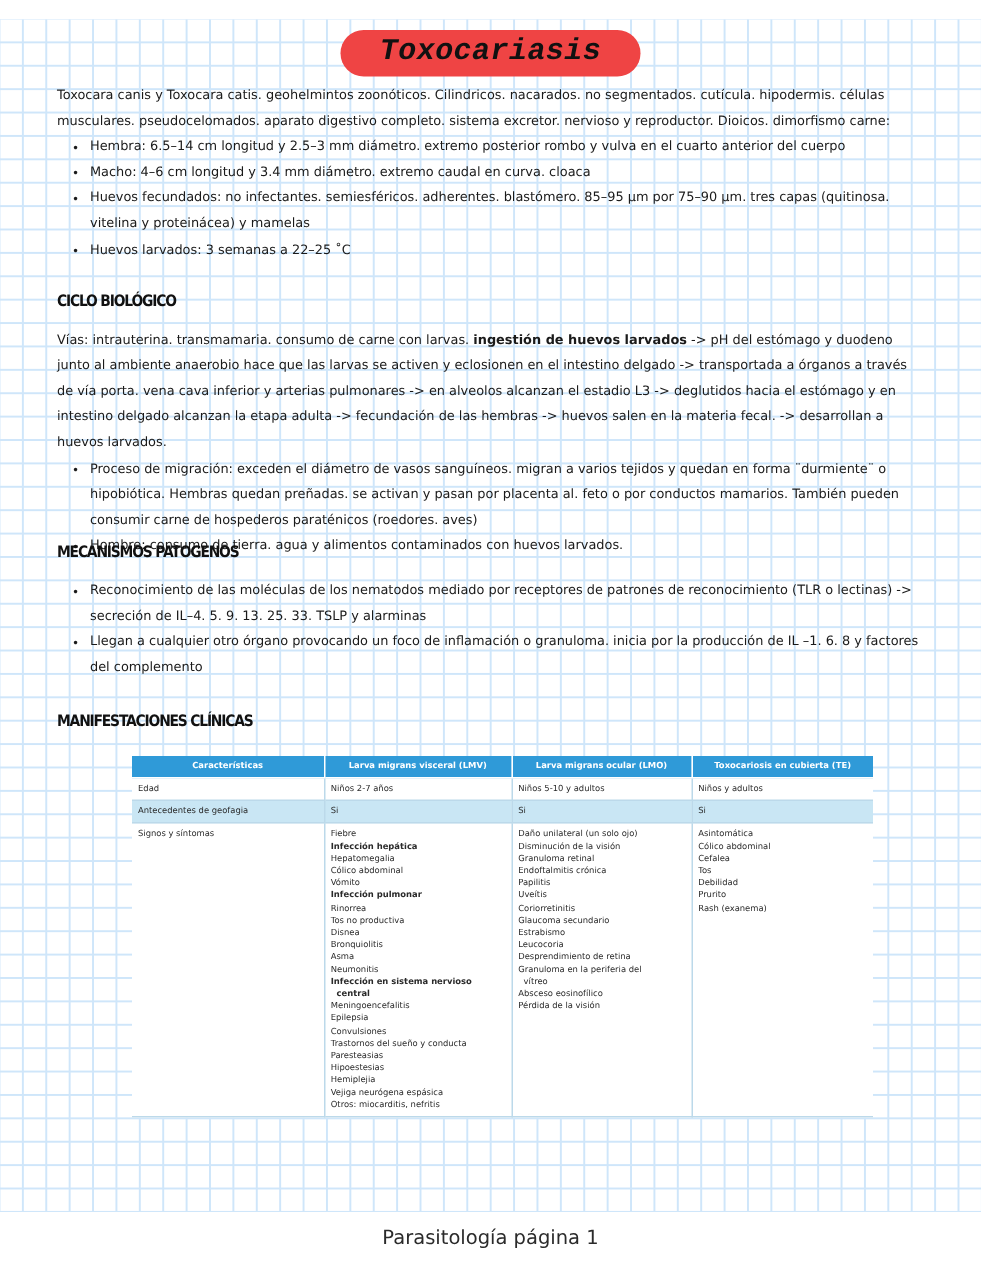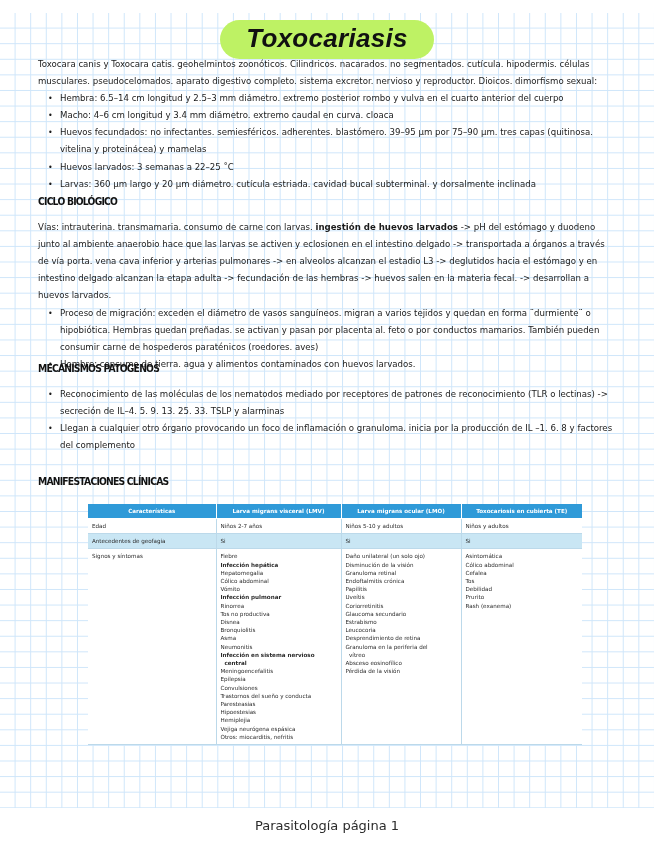--- a/index.html
+++ b/index.html
@@ -45,28 +45,28 @@
   
   .title-wrap {
     position: absolute;
     top: 20px;
     left: 0;
     width: 654px;
     text-align: center;
   }
   .title-pill {
     display: inline-block;
-    background: #bef264;
+    background: #ef4444;
     color: #111111;
     border-radius: 20px;
     padding: 2px 26px 4px 26px;
-    font-family: Liberation Sans, sans-serif;
+    font-family: Liberation Mono, monospace;
     font-weight: bold;
     font-style: italic;
-    font-size: 26px;
+    font-size: 20px;
     letter-spacing: 0.3px;
     line-height: 1.25;
   }
 
   
   .body-block {
     position: absolute;
     left: 38px;
     width: 578px;
     color: #1a1a1a;
@@ -170,27 +170,26 @@
 
   <div class="grid-bg"></div>
 
   <div class="content">
 
     <div class="title-wrap">
       <span class="title-pill">Toxocariasis</span>
     </div>
 
     <div class="body-block" style="top:56px;">
-      <p class="para">Toxocara canis y Toxocara catis. geohelmintos zoonóticos. Cilindricos. nacarados. no segmentados. cutícula. hipodermis. células musculares. pseudocelomados. aparato digestivo completo. sistema excretor. nervioso y reproductor. Dioicos. dimorfismo sexual:</p>
+      <p class="para">Toxocara canis y Toxocara catis. geohelmintos zoonóticos. Cilindricos. nacarados. no segmentados. cutícula. hipodermis. células musculares. pseudocelomados. aparato digestivo completo. sistema excretor. nervioso y reproductor. Dioicos. dimorfismo carne:</p>
       <ul class="bullets">
         <li>Hembra: 6.5–14 cm longitud y 2.5–3 mm diámetro. extremo posterior rombo y vulva en el cuarto anterior del cuerpo</li>
         <li>Macho: 4–6 cm longitud y 3.4 mm diámetro. extremo caudal en curva. cloaca</li>
-        <li>Huevos fecundados: no infectantes. semiesféricos. adherentes. blastómero. 39–95 µm por 75–90 µm. tres capas (quitinosa. vitelina y proteinácea) y mamelas</li>
+        <li>Huevos fecundados: no infectantes. semiesféricos. adherentes. blastómero. 85–95 µm por 75–90 µm. tres capas (quitinosa. vitelina y proteinácea) y mamelas</li>
         <li>Huevos larvados: 3 semanas a 22–25 ˚C</li>
-        <li>Larvas: 360 µm largo y 20 µm diámetro. cutícula estriada. cavidad bucal subterminal. y dorsalmente inclinada</li>
       </ul>
     </div>
 
     <div class="body-block" style="top:193px;">
       <h2 class="section">CICLO BIOLÓGICO</h2>
       <p class="para" style="margin-top:9px;"><span>Vías: intrauterina. transmamaria. consumo de carne con larvas. </span><b>ingestión de huevos larvados</b><span> -&gt; pH del estómago y duodeno junto al ambiente anaerobio hace que las larvas se activen y eclosionen en el intestino delgado -&gt; transportada a órganos a través de vía porta. vena cava inferior y arterias pulmonares -&gt; en alveolos alcanzan el estadio L3 -&gt; deglutidos hacia el estómago y en intestino delgado alcanzan la etapa adulta -&gt; fecundación de las hembras -&gt; huevos salen en la materia fecal. -&gt; desarrollan a huevos larvados.</span></p>
       <ul class="bullets">
         <li>Proceso de migración: exceden el diámetro de vasos sanguíneos. migran a varios tejidos y quedan en forma ¨durmiente¨ o hipobiótica. Hembras quedan preñadas. se activan y pasan por placenta al. feto o por conductos mamarios. También pueden consumir carne de hospederos paraténicos (roedores. aves)</li>
         <li>Hombre: consumo de tierra. agua y alimentos contaminados con huevos larvados.</li>
       </ul>

